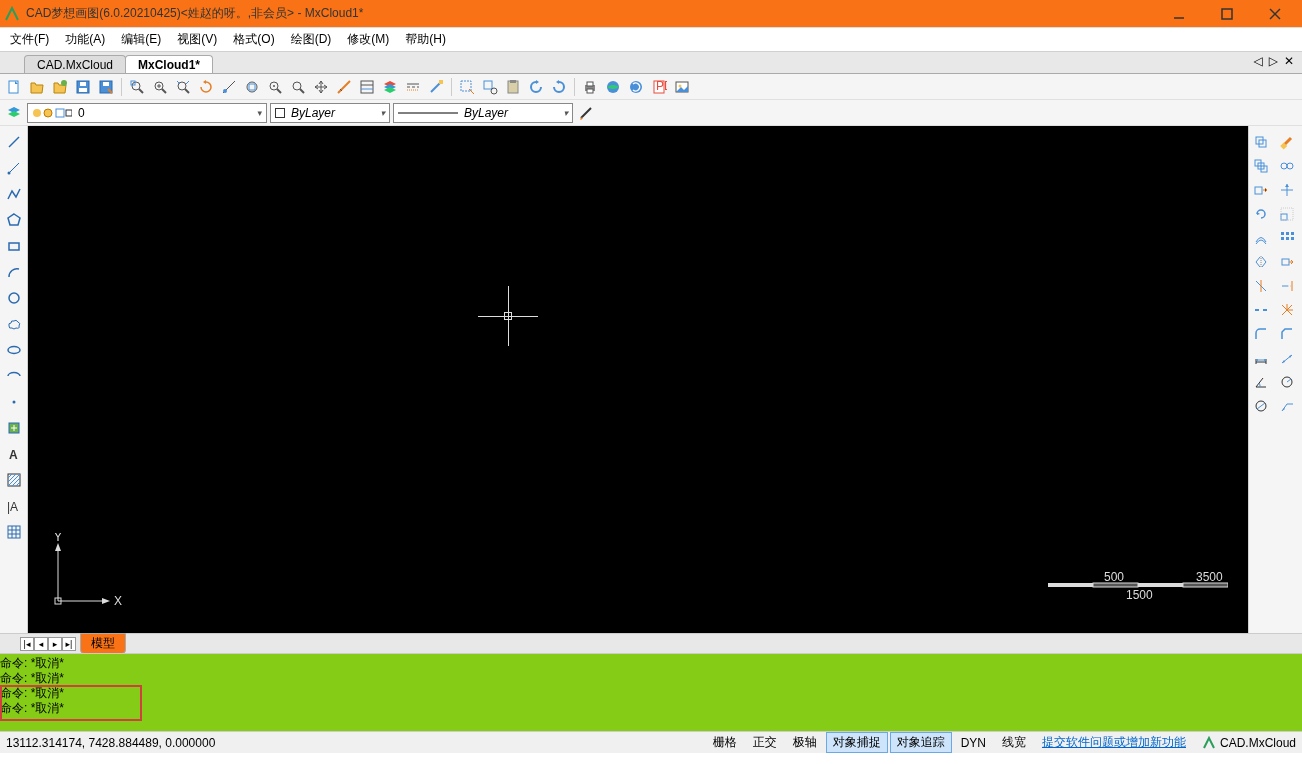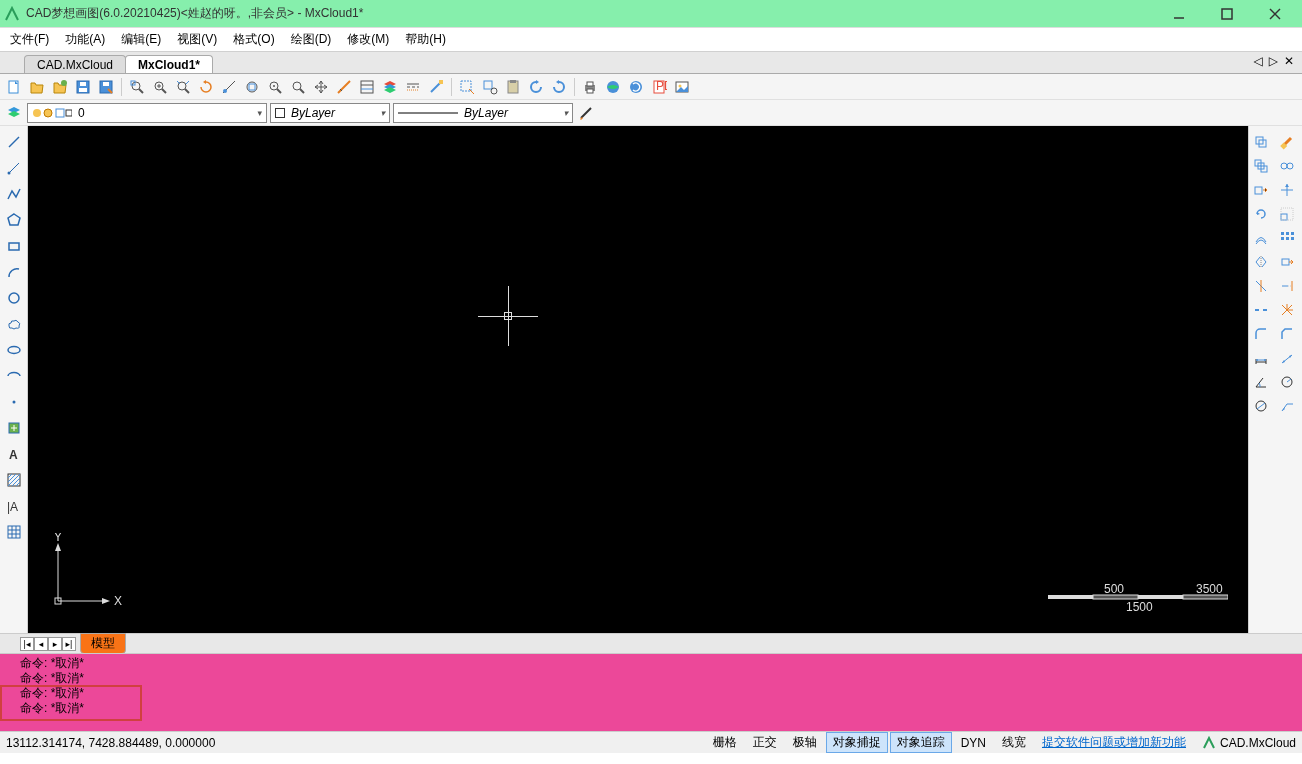--- a/index.html
+++ b/index.html
@@ -1,17 +1,17 @@
 <!DOCTYPE html>
 <html><head>
 <meta charset="utf-8">
 <style>
 * { margin:0; padding:0; box-sizing:border-box; font-family:"Microsoft YaHei","SimSun",sans-serif; font-size:12px; }
 body { background:#fff; width:1302px; height:764px; overflow:hidden; position:relative; }
-.titlebar { height:28px; background:#86efac; display:flex; align-items:center; padding:0 4px; border-bottom:1px solid #ddd; }
+.titlebar { height:28px; background:#f97316; display:flex; align-items:center; padding:0 4px; border-bottom:1px solid #ddd; }
 .titlebar .logo { width:16px; height:16px; margin-right:6px; }
 .titlebar .title { flex:1; color:#333; }
 .winbtns { display:flex; gap:18px; padding-right:8px; }
 .winbtn { width:30px; height:20px; display:flex; align-items:center; justify-content:center; cursor:pointer; }
 .menubar { height:24px; background:#fff; display:flex; align-items:center; padding:0 10px; gap:16px; border-bottom:1px solid #d0d0d0; }
 .menubar .mitem { cursor:pointer; }
 .tabstrip { height:22px; background:#e8e8e8; display:flex; align-items:flex-end; padding-left:24px; border-bottom:1px solid #aaa; position:relative; }
 .tab { padding:2px 12px 1px; background:#ddd; border:1px solid #aaa; border-bottom:none; border-radius:4px 4px 0 0; margin-right:-1px; cursor:pointer; position:relative; }
 .tab.active { background:#fff; font-weight:bold; z-index:2;text-align:center; }
 .tabctrl { position:absolute; right:6px; top:2px; display:flex; gap:2px; }
@@ -27,26 +27,26 @@
 .workarea { position:relative; display:flex; height:507px; }
 .lefttools { width:28px; background:#f5f5f5; border-right:1px solid #d0d0d0; display:flex; flex-direction:column; align-items:center; padding-top:6px; gap:6px; }
 .righttools { width:54px; background:#f5f5f5; border-left:1px solid #d0d0d0; display:flex; flex-wrap:wrap; align-content:flex-start; padding:6px 2px; gap:4px 6px; }
 .righttools .tbtn { width:20px; height:20px; }
 .canvas { flex:1; background:#000; position:relative; overflow:hidden; }
 .crosshair { position:absolute; left:480px; top:190px; }
 .crosshair .h { position:absolute; width:60px; height:1px; background:#ddd; left:-30px; top:0; }
 .crosshair .v { position:absolute; width:1px; height:60px; background:#ddd; left:0; top:-30px; }
 .crosshair .box { position:absolute; width:8px; height:8px; border:1px solid #ddd; left:-4px; top:-4px; }
 .ucs { position:absolute; left:18px; bottom:20px; color:#ddd; }
-.scalebar { position:absolute; right:20px; bottom:18px; color:#ddd; font-size:11px; }
+.scalebar { position:absolute; right:20px; bottom:30px; color:#ddd; font-size:11px; }
 .modeltabrow { height:20px; background:#e8e8e8; display:flex; align-items:center; padding-left:20px; border-top:1px solid #ccc; }
 .modeltab { padding:1px 10px; background:#f97316; border:1px solid #aaa; border-radius:0 0 4px 4px; cursor:pointer; }
 .navbtns { display:flex; gap:0; margin-right:4px; }
 .navbtns span { width:14px; height:14px; border:1px solid #999; background:#fff; display:flex; align-items:center; justify-content:center; font-size:9px; cursor:pointer; }
-.cmdarea { height:78px; background:#ec4899; border-top:1px solid #ccc; font-family:"SimSun",monospace; font-size:12px; line-height:15px; padding:2px 20px; position:relative; }
+.cmdarea { height:78px; background:#84cc16; border-top:1px solid #ccc; font-family:"SimSun",monospace; font-size:12px; line-height:15px; padding:2px 0; position:relative; }
 .cmdhl { position:absolute; border:2px solid #d04040; left:0; top:31px; width:142px; height:36px; pointer-events:none; }
 .cmdinput { border:none; outline:none; font-family:inherit; font-size:inherit; width:400px; }
 .statusbar { height:22px; background:#f0f0f0; border-top:1px solid #ccc; display:flex; align-items:center; padding:0 6px; }
 .statusbar .coords { flex:0 0 auto; }
 .statusbar .spacer { flex:1; }
 .sbtn { padding:1px 6px; margin:0 1px; cursor:pointer; border:1px solid transparent; }
 .sbtn.on { border:1px solid #6aa8e8; background:#cde4fb; }
 .sbtn.link { color:#0066cc; text-decoration:underline; }
 .brand { margin-left:8px; display:flex; align-items:center; gap:4px; }
 svg { display:block; }

